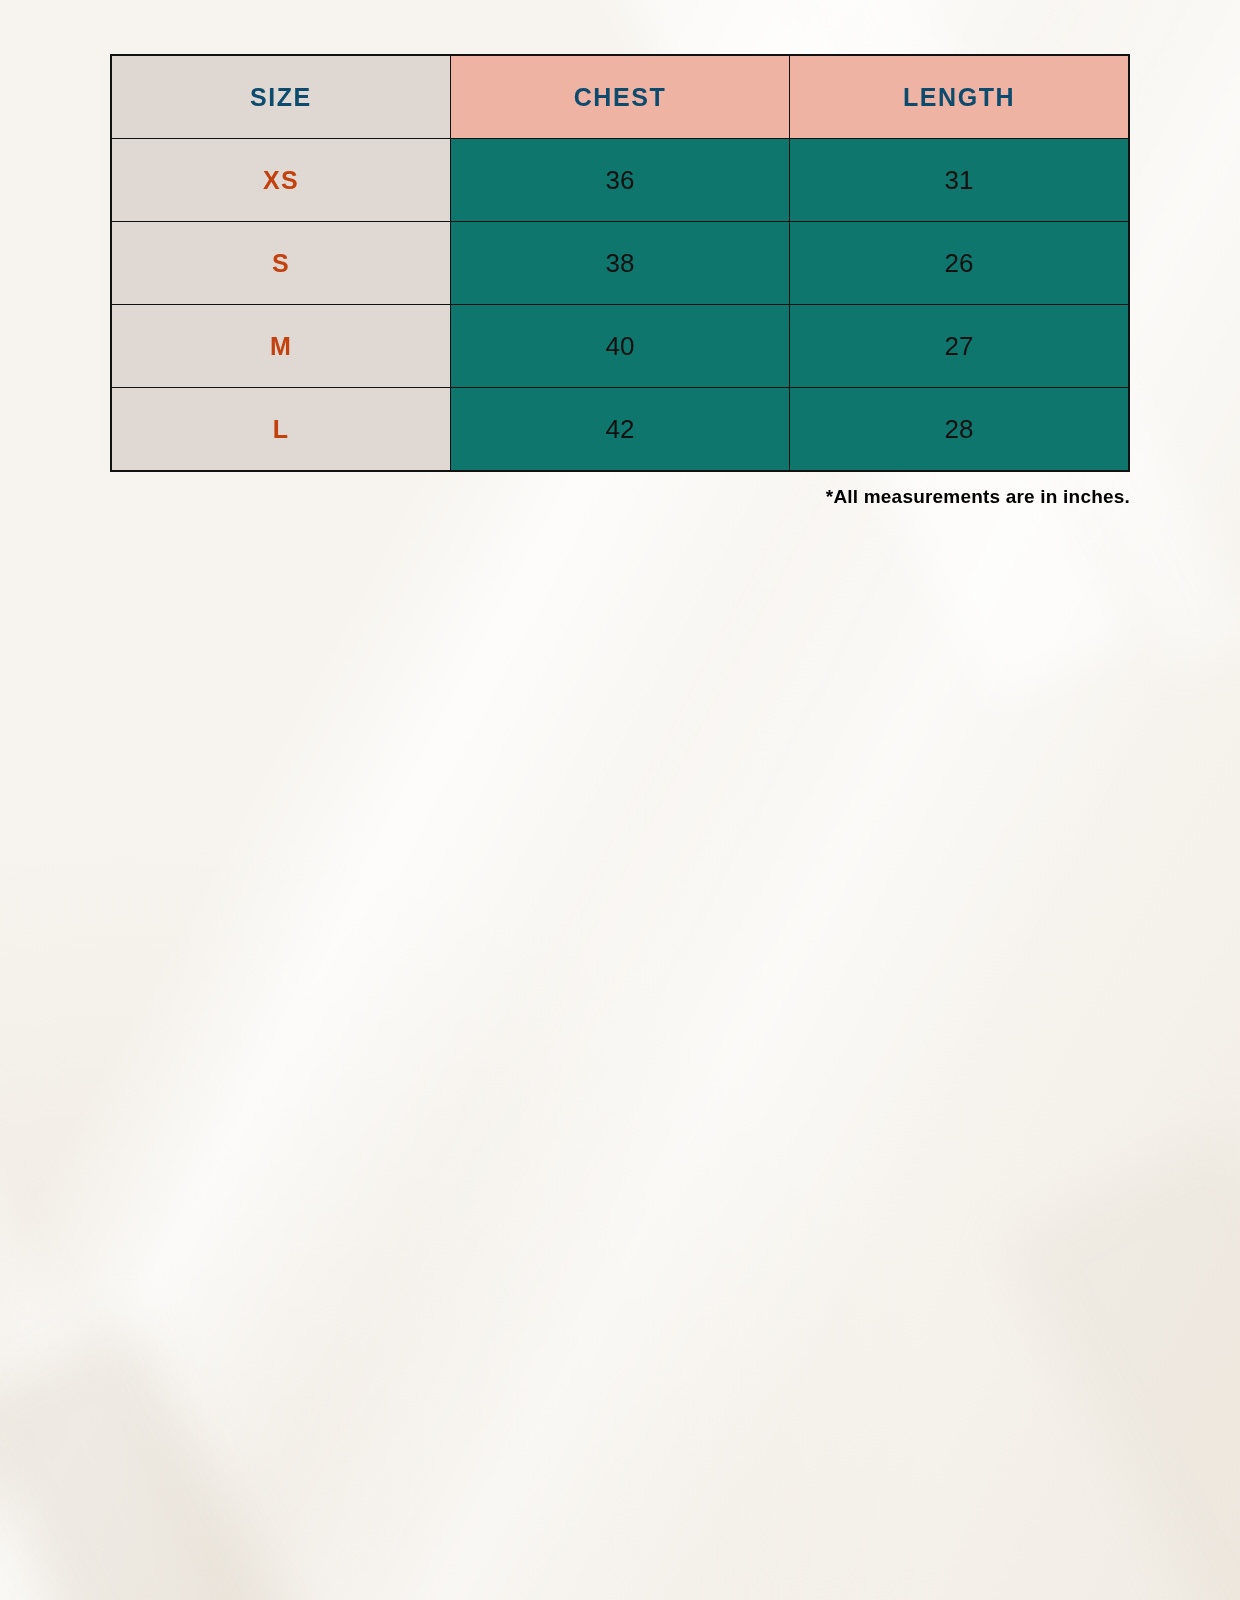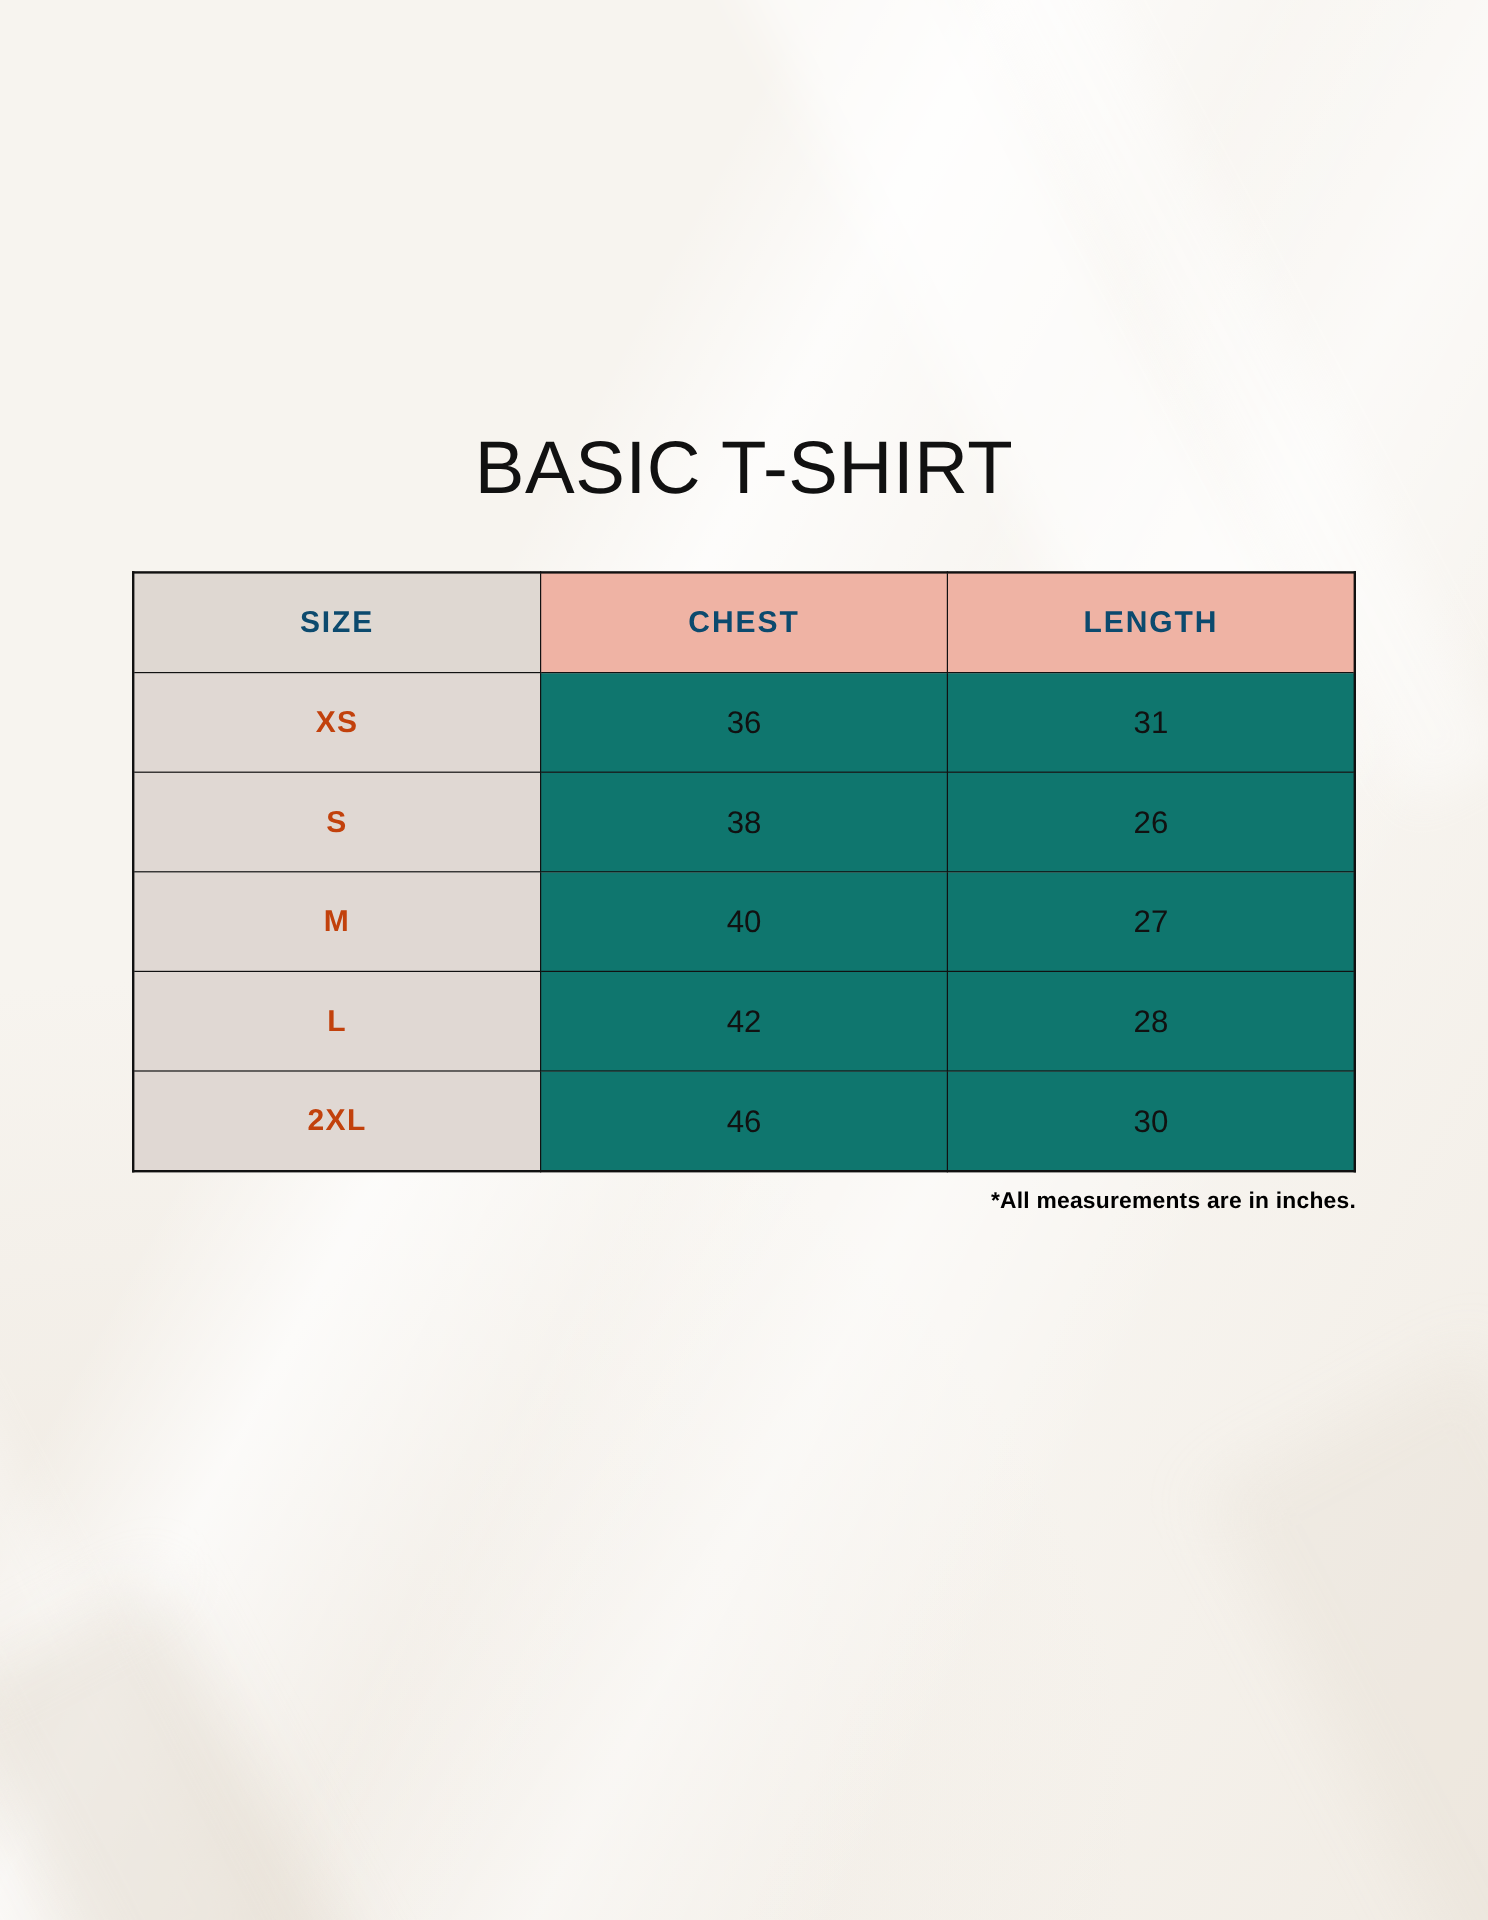--- a/index.html
+++ b/index.html
@@ -144,21 +144,20 @@
 
   <div class="bg-wash"></div>
   <div class="bg-streak streak-1"></div>
   <div class="bg-streak streak-2"></div>
   <div class="bg-streak streak-3"></div>
   <div class="bg-shade shade-1"></div>
   <div class="bg-shade shade-2"></div>
 
   <div class="content">
 
-    <h1 class="title">BASIC T-SHIRT</h1>
 
 
     <div class="table-wrap">
       <table class="size-table">
         <thead>
           <tr>
             <th class="head-size">SIZE</th>
             <th class="head-accent">CHEST</th>
             <th class="head-accent">LENGTH</th>
           </tr>
@@ -177,25 +176,20 @@
           <tr>
             <td class="cell-size">M</td>
             <td class="cell-val">40</td>
             <td class="cell-val">27</td>
           </tr>
           <tr>
             <td class="cell-size">L</td>
             <td class="cell-val">42</td>
             <td class="cell-val">28</td>
           </tr>
-          <tr>
-            <td class="cell-size">2XL</td>
-            <td class="cell-val">46</td>
-            <td class="cell-val">30</td>
-          </tr>
         </tbody>
       </table>
     </div>
 
     <div class="footnote">*All measurements are in inches.</div>
 
   </div>
 </div>
 
 </body></html>

